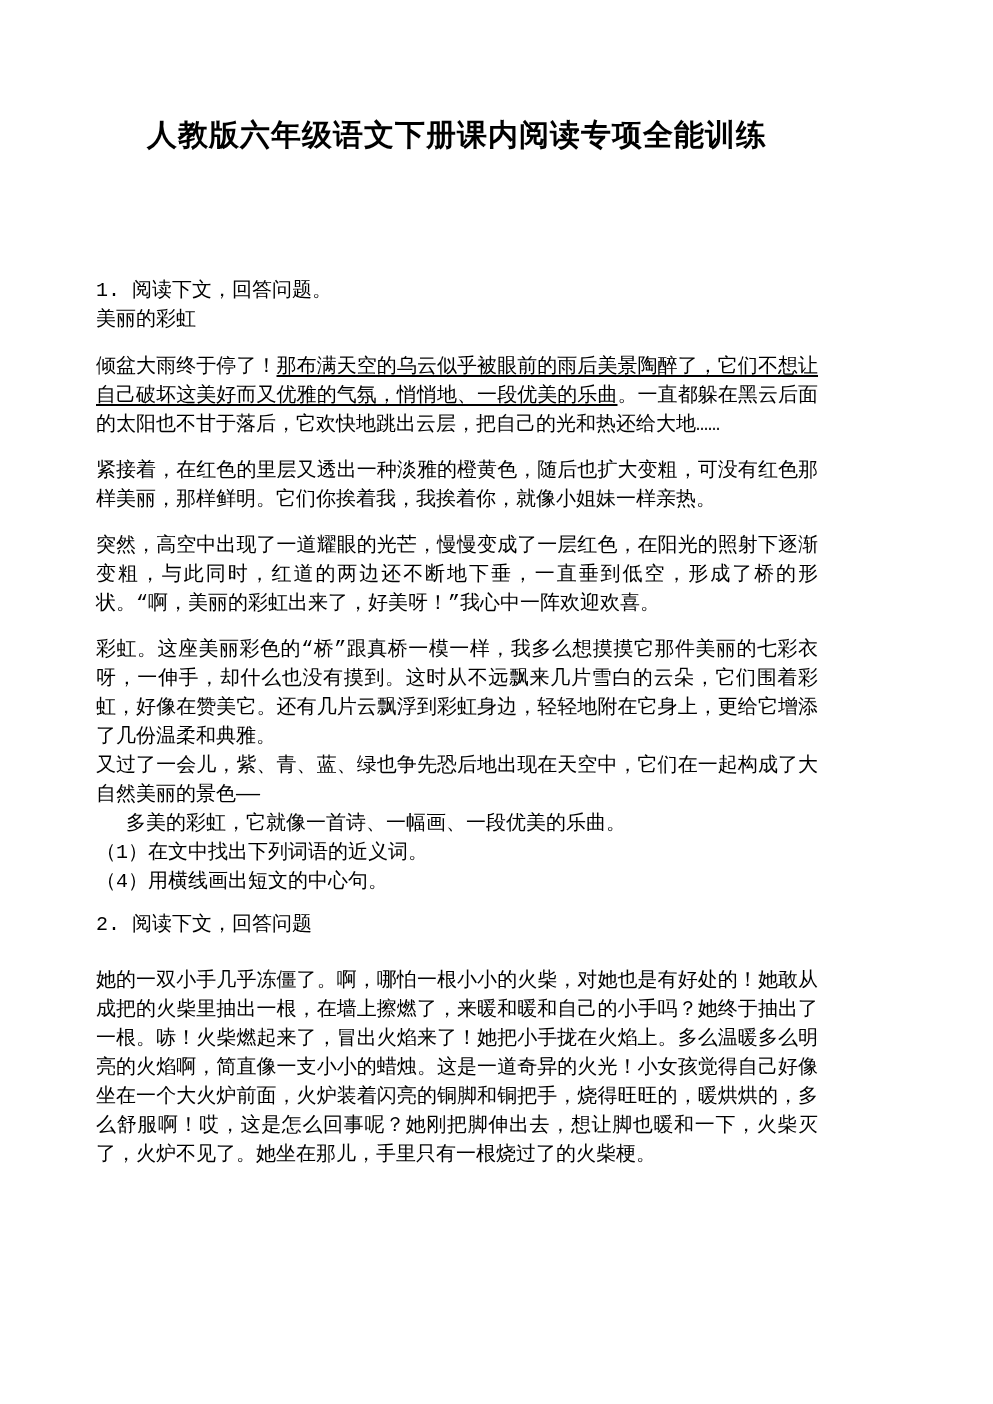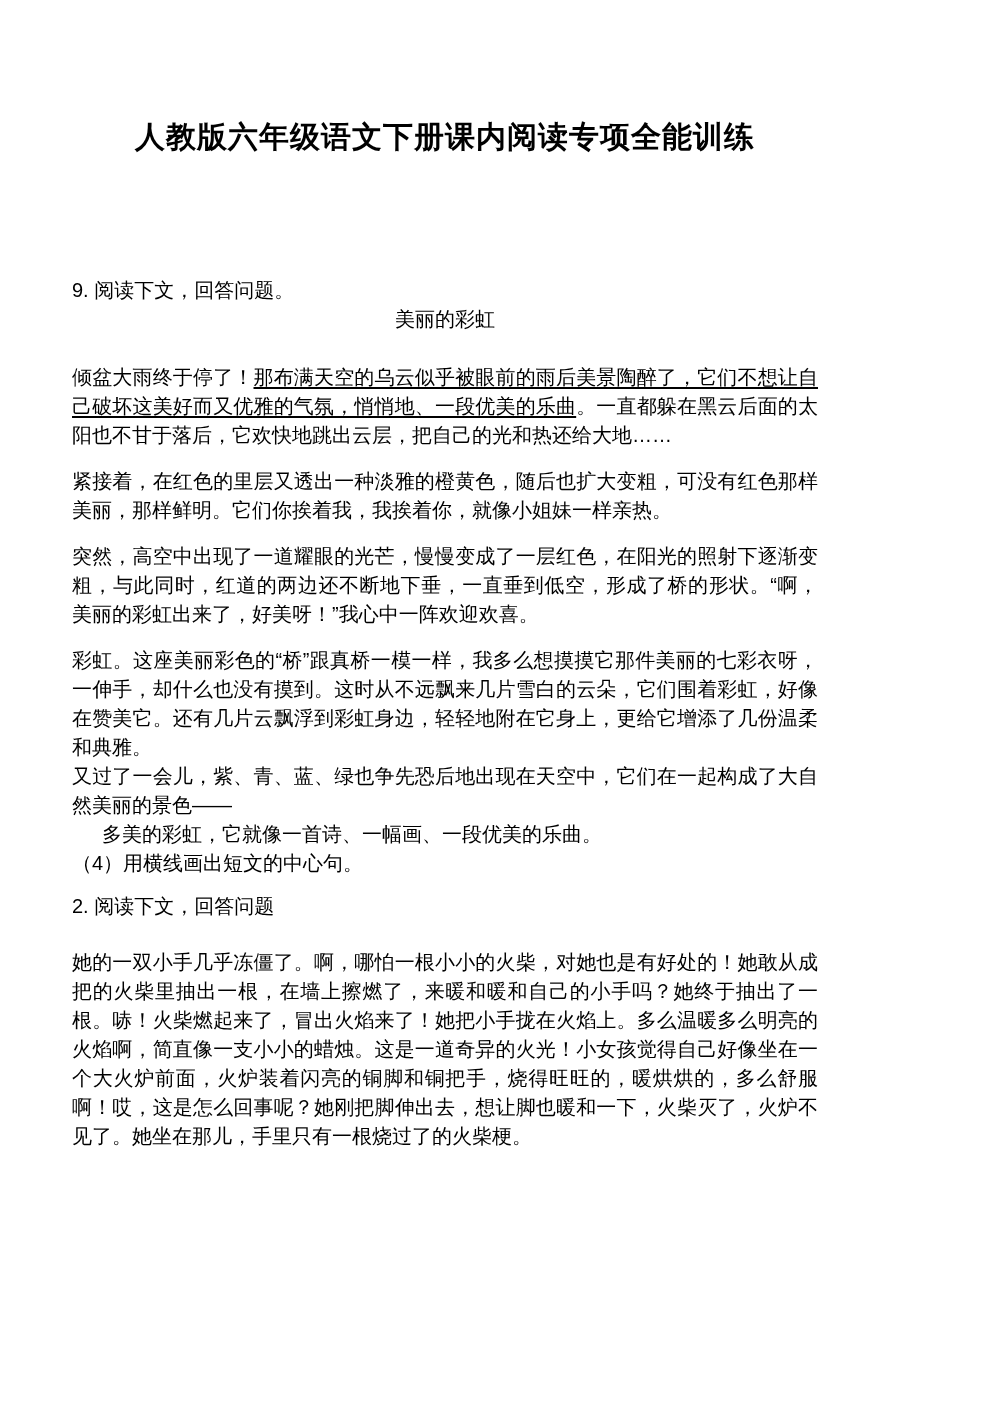--- a/index.html
+++ b/index.html
@@ -1,65 +1,66 @@
 <!DOCTYPE html>
 <html><head>
 <meta charset="utf-8">
 <style>
   html,body{margin:0;padding:0;background:#ffffff;}
   .page{
     position:relative;
     width:964px;height:1404px;
     background:#ffffff;color:#000000;
-    font-family:Liberation Sans, sans-serif;
+    font-family:Liberation Mono, monospace;
     font-size:20px;line-height:29px;
     box-sizing:border-box;
-    padding:118px 146px 0 72px;
+    padding:118px 146px 0 96px;
     overflow:hidden;
   }
   p{margin:0;}
   .doc-title{
     font-size:30px;line-height:38px;font-weight:bold;
     text-align:center;margin:0 0 120px 0;letter-spacing:1px;
   }
   .para{text-align:justify;text-justify:inter-ideograph;margin-bottom:17px;}
   .para-tight{text-align:justify;text-justify:inter-ideograph;margin-bottom:0;}
-  .center-line{text-align:center;margin-bottom:29px;}
+  .center-line{text-align:left;margin-bottom:18px;}
   .q-head{margin-bottom:0;}
   .line{margin:0;}
   .indent{text-indent:30px;}
   .ul{text-decoration:underline;text-underline-offset:3px;}
   .blank{
     display:inline-block;width:80px;height:18px;
     border-bottom:1px solid #000;vertical-align:-2px;
   }
   .spacer{display:inline-block;width:16px;}
   .sec2-head{margin-top:14px;margin-bottom:27px;}
 </style>
 </head>
 <body>
 
 <div class="page">
 
   <h1 class="doc-title">人教版六年级语文下册课内阅读专项全能训练</h1>
 
   <div>
-    <p class="q-head">9. 阅读下文，回答问题。</p>
+    <p class="q-head">1. 阅读下文，回答问题。</p>
     <p class="center-line">美丽的彩虹</p>
 
     <p class="para"><span>倾盆大雨终于停了！</span><span class="ul">那布满天空的乌云似乎被眼前的雨后美景陶醉了，它们不想让自己破坏这美好而又优雅的气氛，悄悄地、一段优美的乐曲</span><span>。一直都躲在黑云后面的太阳也不甘于落后，它欢快地跳出云层，把自己的光和热还给大地……</span></p>
 
     <p class="para">紧接着，在红色的里层又透出一种淡雅的橙黄色，随后也扩大变粗，可没有红色那样美丽，那样鲜明。它们你挨着我，我挨着你，就像小姐妹一样亲热。</p>
 
     <p class="para">突然，高空中出现了一道耀眼的光芒，慢慢变成了一层红色，在阳光的照射下逐渐变粗，与此同时，红道的两边还不断地下垂，一直垂到低空，形成了桥的形状。“啊，美丽的彩虹出来了，好美呀！”我心中一阵欢迎欢喜。</p>
 
     <p class="para-tight">彩虹。这座美丽彩色的“桥”跟真桥一模一样，我多么想摸摸它那件美丽的七彩衣呀，一伸手，却什么也没有摸到。这时从不远飘来几片雪白的云朵，它们围着彩虹，好像在赞美它。还有几片云飘浮到彩虹身边，轻轻地附在它身上，更给它增添了几份温柔和典雅。</p>
     <p class="para-tight">又过了一会儿，紫、青、蓝、绿也争先恐后地出现在天空中，它们在一起构成了大自然美丽的景色——</p>
     <p class="line indent">多美的彩虹，它就像一首诗、一幅画、一段优美的乐曲。</p>
 
+    <p class="line">（1）在文中找出下列词语的近义词。</p>
     <p class="line">（4）用横线画出短文的中心句。</p>
   </div>
 
   <div>
     <p class="q-head sec2-head">2. 阅读下文，回答问题</p>
     <p class="para">她的一双小手几乎冻僵了。啊，哪怕一根小小的火柴，对她也是有好处的！她敢从成把的火柴里抽出一根，在墙上擦燃了，来暖和暖和自己的小手吗？她终于抽出了一根。哧！火柴燃起来了，冒出火焰来了！她把小手拢在火焰上。多么温暖多么明亮的火焰啊，简直像一支小小的蜡烛。这是一道奇异的火光！小女孩觉得自己好像坐在一个大火炉前面，火炉装着闪亮的铜脚和铜把手，烧得旺旺的，暖烘烘的，多么舒服啊！哎，这是怎么回事呢？她刚把脚伸出去，想让脚也暖和一下，火柴灭了，火炉不见了。她坐在那儿，手里只有一根烧过了的火柴梗。</p>
   </div>
 
 </div>
 

